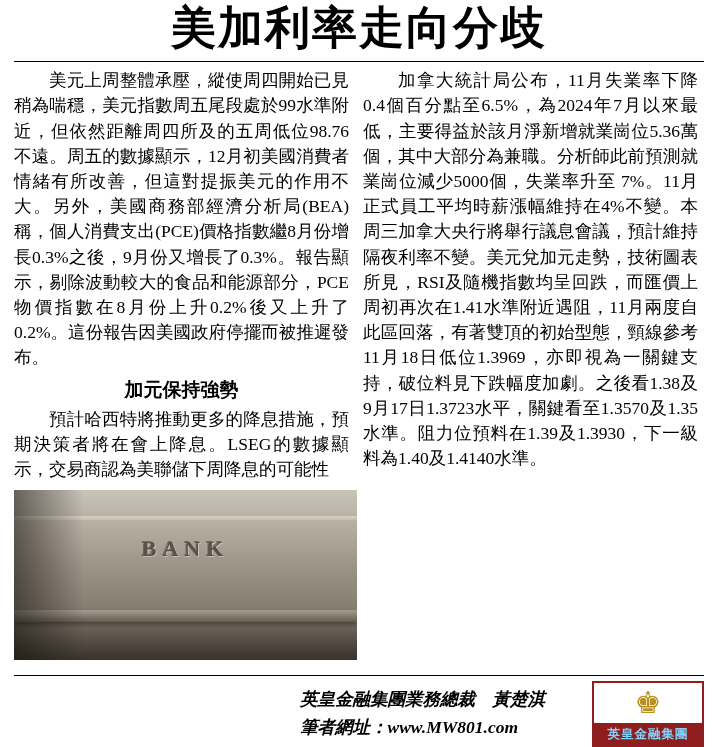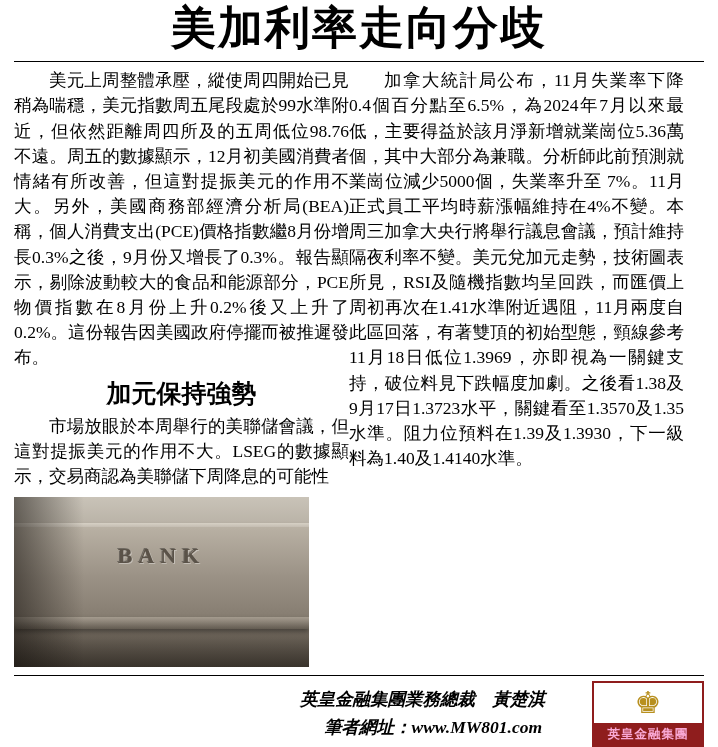--- a/index.html
+++ b/index.html
@@ -31,45 +31,46 @@
     line-height: 1.05;
     margin: 4px 0 10px 0;
     white-space: nowrap;
   }
   .rule-top {
     border-bottom: 1px solid #000;
     margin: 0 0 6px 0;
   }
   .columns {
     display: flex;
+    gap: 14px;
     align-items: flex-start;
   }
   .col {
     width: 335px;
     position: relative;
   }
   .col p {
     margin: 0 0 0 0;
     font-size: 17.5px;
     line-height: 1.44;
     text-align: justify;
     text-justify: inter-ideograph;
   }
   .col p.indent {
     text-indent: 2em;
   }
   .subhead {
     text-align: center;
     font-family: "DejaVu Sans", sans-serif;
     font-weight: bold;
-    font-size: 25px;
+    font-size: 19px;
     margin: 6px 0 4px 0;
   }
   .photo {
-    width: 295px;
+    width: 343px;
     height: 170px;
     margin: 8px 0 4px 0;
     position: relative;
     overflow: hidden;
     background: linear-gradient(#9d9486, #6f665c);
     border: 0;
   }
   .photo .sky {
     position: absolute;
     left: 0; top: 0; right: 0;
@@ -152,21 +153,20 @@
     font-family: "DejaVu Sans", sans-serif;
     font-size: 17.5px;
     font-weight: bold;
     line-height: 1.6;
     white-space: nowrap;
     font-style: italic;
   }
   .footer-text .site {
     font-family: "Liberation Serif", serif;
     font-weight: bold;
-    margin-left: 24px;
   }
   .logo {
     position: absolute;
     right: 14px;
     bottom: 4px;
     width: 112px;
     height: 66px;
     border: 2px solid #8f1d1d;
     background: #ffffff;
     box-sizing: border-box;
@@ -180,21 +180,21 @@
     position: absolute;
     left: 50%;
     top: 4px;
     transform: translateX(-50%);
     color: #b8901f;
     font-size: 30px;
     line-height: 32px;
   }
   .logo .name {
     background: #8f1d1d;
-    color: #f9a8d4;
+    color: #7dd3fc;
     text-align: center;
     font-family: "DejaVu Sans", sans-serif;
     font-size: 12.5px;
     font-weight: bold;
     letter-spacing: 1px;
     height: 22px;
     line-height: 22px;
   }
 </style>
 </head>
@@ -203,21 +203,21 @@
 <div class="page">
 
   <div class="headline">美加利率走向分歧</div>
   <div class="rule-top"></div>
 
   <div class="columns">
 
     <div class="col">
       <p class="indent">美元上周整體承壓，縱使周四開始已見稍為喘穩，美元指數周五尾段處於99水準附近，但依然距離周四所及的五周低位98.76不遠。周五的數據顯示，12月初美國消費者情緒有所改善，但這對提振美元的作用不大。另外，美國商務部經濟分析局(BEA)稱，個人消費支出(PCE)價格指數繼8月份增長0.3%之後，9月份又增長了0.3%。報告顯示，剔除波動較大的食品和能源部分，PCE物價指數在8月份上升0.2%後又上升了0.2%。這份報告因美國政府停擺而被推遲發布。</p>
       <div class="subhead">加元保持強勢</div>
-      <p class="indent">市場放眼於本周舉行的美聯儲會議，但這對提振美元的作用不大。LSEG的數據顯示，交易商認為美聯儲下周降息的可能性</p>
+      <p class="indent">預計哈西特將推動更多的降息措施，預期決策者將在會上降息。LSEG的數據顯示，交易商認為美聯儲下周降息的可能性</p>
 
       <div class="photo">
         <div class="sky"></div>
         <div class="cornice"></div>
         <div class="wall"></div>
         <div class="ledge"></div>
         <div class="shadow-left"></div>
         <div class="shadow-bottom"></div>
         <div class="engraved">
           <div>BANK</div>

